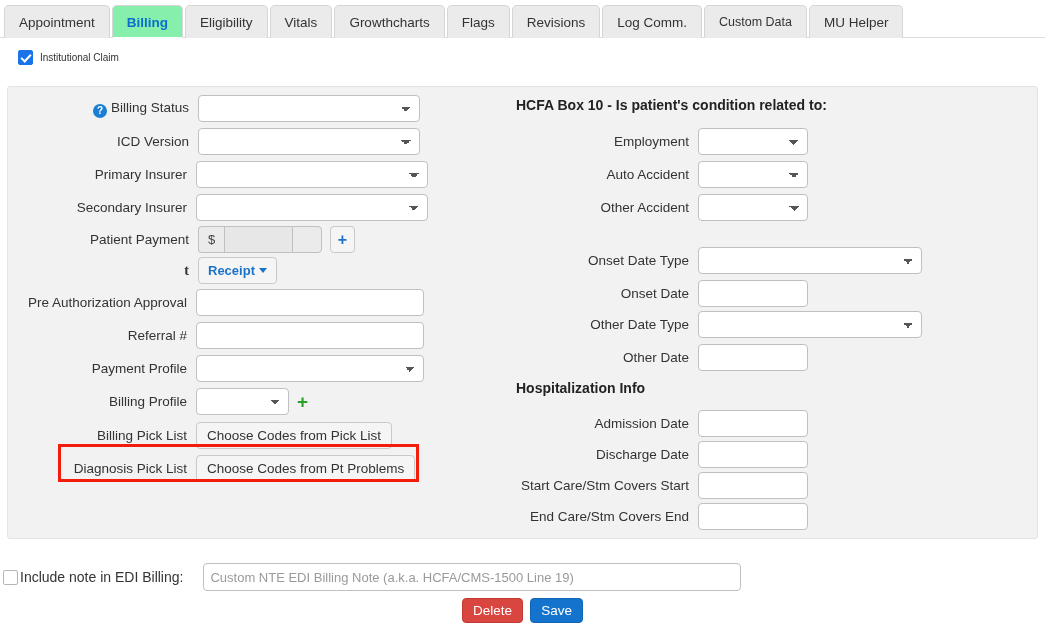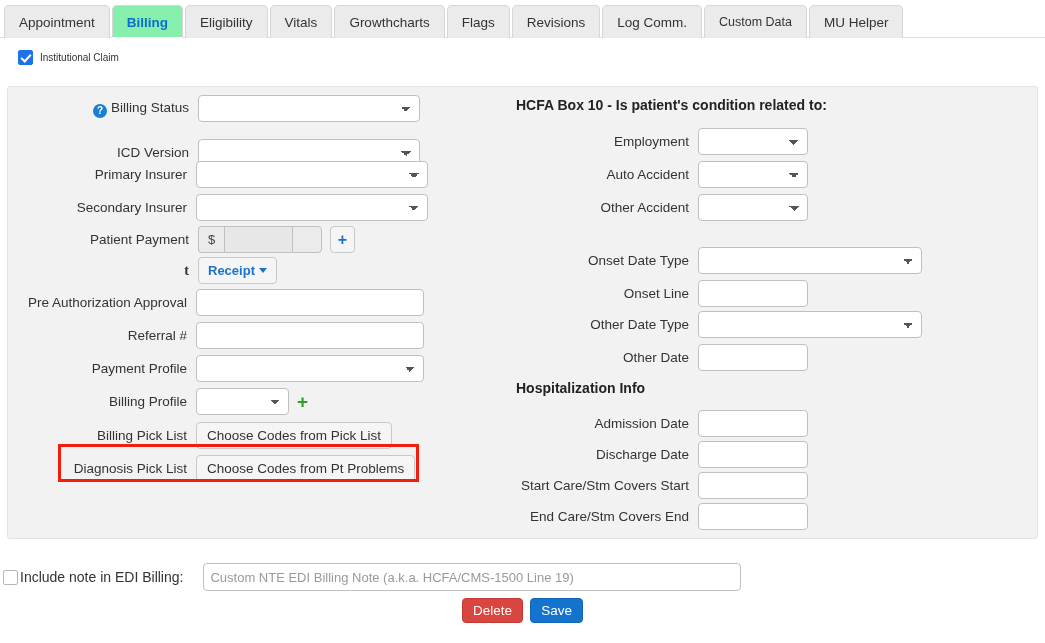--- a/index.html
+++ b/index.html
@@ -268,21 +268,21 @@
 
     <div class="row" style="left:0; top:8px; width:420px;">
       <div class="lbl" style="width:190px;">
         <span class="help-icon">?</span><span>Billing Status</span>
       </div>
       <div class="ctl">
           <select class="sel" style="width:222px;"><option></option></select>
         </div>
     </div>
 
-    <div class="row" style="left:0; top:52px; width:420px;">
+    <div class="row" style="left:0; top:41px; width:420px;">
       <div class="lbl" style="width:190px;">ICD Version</div>
       <div class="ctl">
           <select class="sel" style="width:222px;"><option></option></select>
         </div>
     </div>
 
     <div class="row" style="left:0; top:74px; width:420px;">
       <div class="lbl" style="width:190px;">Primary Insurer</div>
       <div class="ctl">
           <select class="sel" style="width:232px;"><option></option></select>
@@ -392,21 +392,21 @@
     </div>
 
     <div class="row" style="left:0; top:160px; width:470px;">
       <div class="lbl" style="width:220px;">Onset Date Type</div>
       <div class="ctl">
           <select class="sel" style="width:224px;"><option></option></select>
         </div>
     </div>
 
     <div class="row" style="left:0; top:193px; width:470px;">
-      <div class="lbl" style="width:220px;">Onset Line</div>
+      <div class="lbl" style="width:220px;">Onset Date</div>
       <div class="ctl">
           <input class="txt" style="width: 110px;" type="text">
         </div>
     </div>
 
     <div class="row" style="left:0; top:224px; width:470px;">
       <div class="lbl" style="width:220px;">Other Date Type</div>
       <div class="ctl">
           <select class="sel" style="width:224px;"><option></option></select>
         </div>

